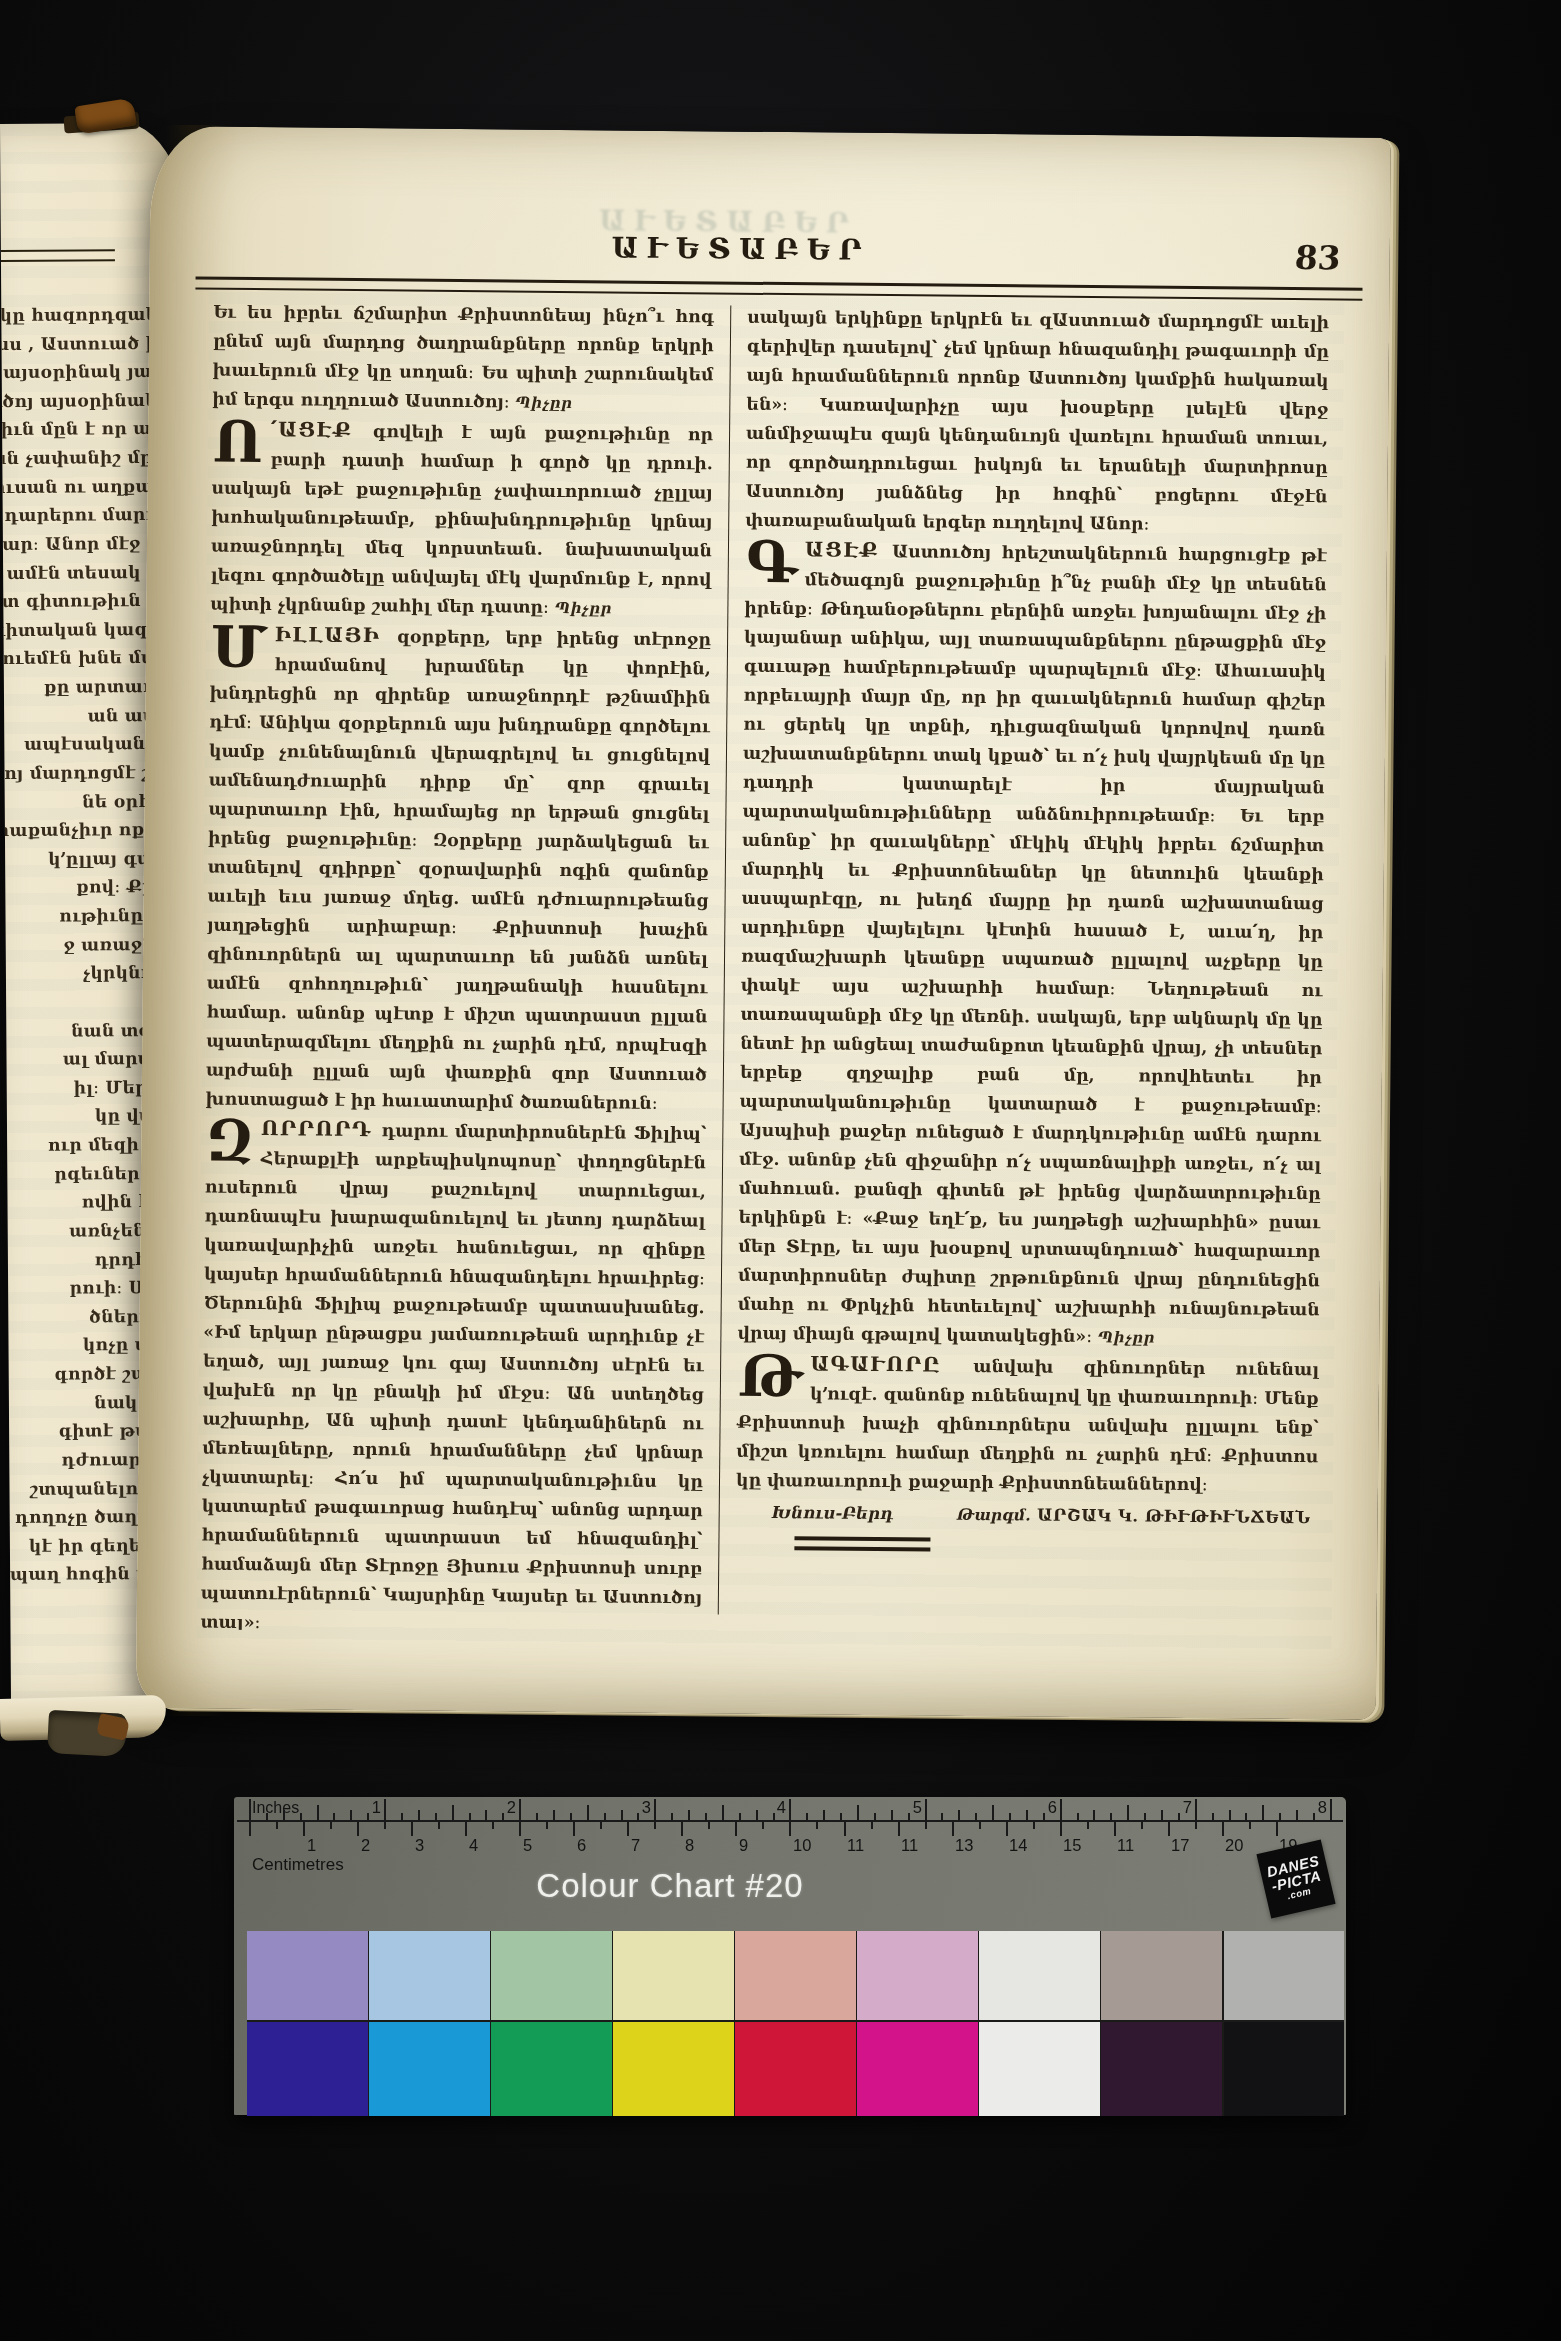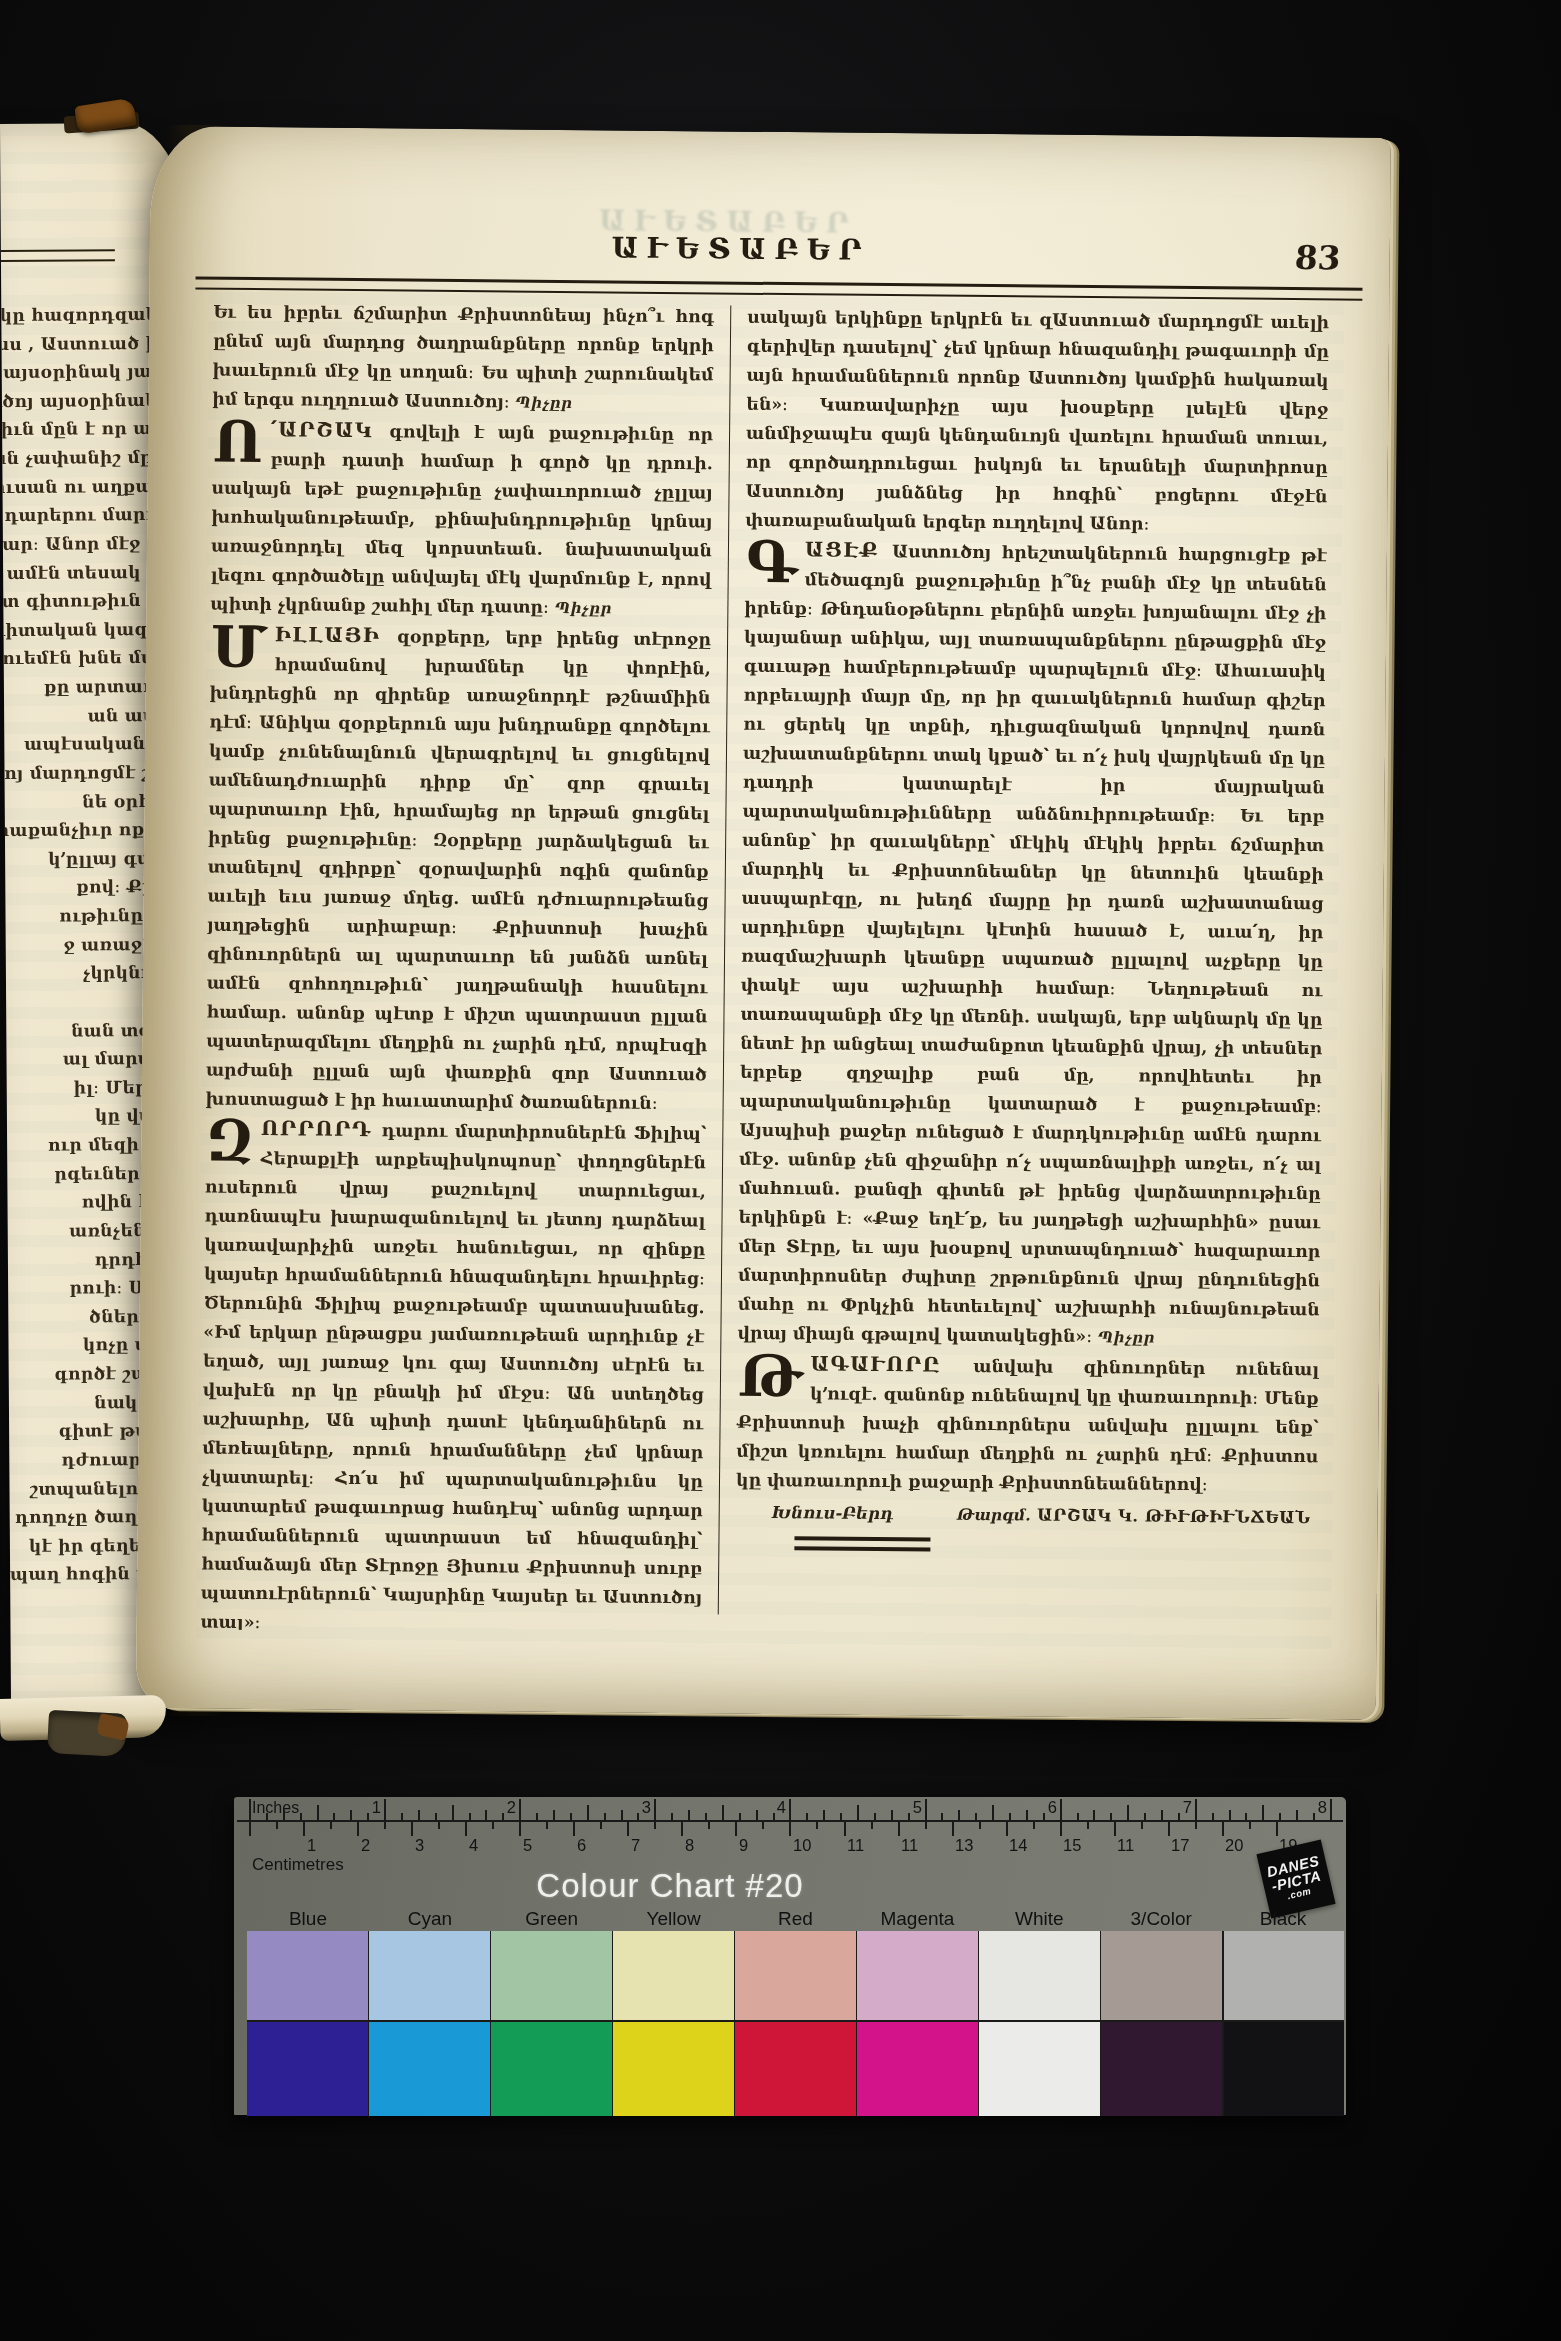--- a/index.html
+++ b/index.html
@@ -185,21 +185,21 @@
     <div class="rp-masthead-wrap">
       <div class="rp-masthead-ghost">ԱՒԵՏԱԲԵՐ</div>
       <div class="rp-masthead">ԱՒԵՏԱԲԵՐ</div>
       <div class="rp-pageno">83</div>
     </div>
     <div class="rp-rule"></div>
 
     <div class="rp-columns">
       <div class="col col-left">
           <p class="para">Եւ ես իբրեւ ճշմարիտ Քրիստոնեայ ինչո՞ւ հոգ ընեմ այն մարդոց ծաղրանքները որոնք երկրի խաւերուն մէջ կը սողան։ Ես պիտի շարունակեմ իմ երգս ուղղուած Աստուծոյ։<span class="cite"> Պիչըր</span></p>
-          <p class="para"><span class="dropcap">Ո</span><span class="lead">՛ԱՐՇԱԿ </span>գովելի է այն քաջութիւնը որ բարի դատի համար ի գործ կը դրուի. սակայն եթէ քաջութիւնը չափաւորուած չըլլայ խոհականութեամբ, քինախնդրութիւնը կրնայ առաջնորդել մեզ կորստեան. նախատական լեզու գործածելը անվայել մէկ վարմունք է, որով պիտի չկրնանք շահիլ մեր դատը։<span class="cite"> Պիչըր</span></p>
+          <p class="para"><span class="dropcap">Ո</span><span class="lead">՛ԱՑԷՔ </span>գովելի է այն քաջութիւնը որ բարի դատի համար ի գործ կը դրուի. սակայն եթէ քաջութիւնը չափաւորուած չըլլայ խոհականութեամբ, քինախնդրութիւնը կրնայ առաջնորդել մեզ կորստեան. նախատական լեզու գործածելը անվայել մէկ վարմունք է, որով պիտի չկրնանք շահիլ մեր դատը։<span class="cite"> Պիչըր</span></p>
           <p class="para"><span class="dropcap">Մ</span><span class="lead">ԻԼԼԱՅԻ </span>զօրքերը, երբ իրենց տէրոջը հրամանով խրամներ կը փորէին, խնդրեցին որ զիրենք առաջնորդէ թշնամիին դէմ։ Անիկա զօրքերուն այս խնդրանքը գործելու կամք չունենալնուն վերագրելով եւ ցուցնելով ամենադժուարին դիրք մը՝ զոր գրաւել պարտաւոր էին, հրամայեց որ երթան ցուցնել իրենց քաջութիւնը։ Զօրքերը յարձակեցան եւ տանելով զդիրքը՝ զօրավարին ոգին զանոնք աւելի եւս յառաջ մղեց. ամէն դժուարութեանց յաղթեցին արիաբար։ Քրիստոսի խաչին զինուորներն ալ պարտաւոր են յանձն առնել ամէն զոհողութիւն՝ յաղթանակի հասնելու համար. անոնք պէտք է միշտ պատրաստ ըլլան պատերազմելու մեղքին ու չարին դէմ, որպէսզի արժանի ըլլան այն փառքին զոր Աստուած խոստացած է իր հաւատարիմ ծառաներուն։</p>
           <p class="para"><span class="dropcap">Զ</span><span class="lead">ՈՐՐՈՐԴ </span>դարու մարտիրոսներէն Ֆիլիպ՝ Հերաքլէի արքեպիսկոպոսը՝ փողոցներէն ուսերուն վրայ քաշուելով տարուեցաւ, դառնապէս խարազանուելով եւ յետոյ դարձեալ կառավարիչին առջեւ հանուեցաւ, որ զինքը կայսեր հրամաններուն հնազանդելու հրաւիրեց։ Ծերունին Ֆիլիպ քաջութեամբ պատասխանեց. «Իմ երկար ընթացքս յամառութեան արդիւնք չէ եղած, այլ յառաջ կու գայ Աստուծոյ սէրէն եւ վախէն որ կը բնակի իմ մէջս։ Ան ստեղծեց աշխարհը, Ան պիտի դատէ կենդանիներն ու մեռեալները, որուն հրամանները չեմ կրնար չկատարել։ Հո՛ս իմ պարտականութիւնս կը կատարեմ թագաւորաց հանդէպ՝ անոնց արդար հրամաններուն պատրաստ եմ հնազանդիլ՝ համաձայն մեր Տէրոջը Յիսուս Քրիստոսի սուրբ պատուէրներուն՝ Կայսրինը Կայսեր եւ Աստուծոյ տալ»։</p>
         </div>
       <div class="col-divider"></div>
       <div class="col col-right">
         <div>
             <p class="para">սակայն երկինքը երկրէն եւ զԱստուած մարդոցմէ աւելի գերիվեր դասելով՝ չեմ կրնար հնազանդիլ թագաւորի մը այն հրամաններուն որոնք Աստուծոյ կամքին հակառակ են»։ Կառավարիչը այս խօսքերը լսելէն վերջ անմիջապէս զայն կենդանւոյն վառելու հրաման տուաւ, որ գործադրուեցաւ իսկոյն եւ երանելի մարտիրոսը Աստուծոյ յանձնեց իր հոգին՝ բոցերու մէջէն փառաբանական երգեր ուղղելով Անոր։</p>
             <p class="para"><span class="dropcap">Գ</span><span class="lead">ԱՑԷՔ </span>Աստուծոյ հրեշտակներուն հարցուցէք թէ մեծագոյն քաջութիւնը ի՞նչ բանի մէջ կը տեսնեն իրենք։ Թնդանօթներու բերնին առջեւ խոյանալու մէջ չի կայանար անիկա, այլ տառապանքներու ընթացքին մէջ գաւաթը համբերութեամբ պարպելուն մէջ։ Ահաւասիկ որբեւայրի մայր մը, որ իր զաւակներուն համար գիշեր ու ցերեկ կը տքնի, դիւցազնական կորովով դառն աշխատանքներու տակ կքած՝ եւ ո՛չ իսկ վայրկեան մը կը դադրի կատարելէ իր մայրական պարտականութիւնները անձնուիրութեամբ։ Եւ երբ անոնք՝ իր զաւակները՝ մէկիկ մէկիկ իբրեւ ճշմարիտ մարդիկ եւ Քրիստոնեաներ կը նետուին կեանքի ասպարէզը, ու խեղճ մայրը իր դառն աշխատանաց արդիւնքը վայելելու կէտին հասած է, աւա՛ղ, իր ռազմաշխարհ կեանքը սպառած ըլլալով աչքերը կը փակէ այս աշխարհի համար։ Նեղութեան ու տառապանքի մէջ կը մեռնի. սակայն, երբ ակնարկ մը կը նետէ իր անցեալ տաժանքոտ կեանքին վրայ, չի տեսներ երբեք զղջալիք բան մը, որովհետեւ իր պարտականութիւնը կատարած է քաջութեամբ։ Այսպիսի քաջեր ունեցած է մարդկութիւնը ամէն դարու մէջ. անոնք չեն զիջանիր ո՛չ սպառնալիքի առջեւ, ո՛չ ալ մահուան. քանզի գիտեն թէ իրենց վարձատրութիւնը երկինքն է։ «Քաջ եղէ՛ք, ես յաղթեցի աշխարհին» ըսաւ մեր Տէրը, եւ այս խօսքով սրտապնդուած՝ հազարաւոր մարտիրոսներ ժպիտը շրթունքնուն վրայ ընդունեցին մահը ու Փրկչին հետեւելով՝ աշխարհի ունայնութեան վրայ միայն գթալով կատակեցին»։<span class="cite"> Պիչըր</span></p>
             <p class="para"><span class="dropcap">Թ</span><span class="lead">ԱԳԱՒՈՐԸ </span>անվախ զինուորներ ունենալ կ՚ուզէ. զանոնք ունենալով կը փառաւորուի։ Մենք Քրիստոսի խաչի զինուորներս անվախ ըլլալու ենք՝ միշտ կռուելու համար մեղքին ու չարին դէմ։ Քրիստոս կը փառաւորուի քաջարի Քրիստոնեաններով։</p>
           </div>
@@ -356,31 +356,20 @@
           <div class="ruler-num" style="left: 991px; top: 39px;">20</div>
           <div class="ruler-num" style="left: 1045px; top: 39px;">19</div>
         </div>
     </div>
     <div class="chart-title">Colour Chart #20</div>
     <div class="logo">
       <span>DANES</span>
       <span>-PICTA</span>
       <span class="logo-com">.com</span>
     </div>
-    <div class="chart-labels">
-        <div class="chart-label">Blue</div>
-        <div class="chart-label">Cyan</div>
-        <div class="chart-label">Green</div>
-        <div class="chart-label">Yellow</div>
-        <div class="chart-label">Red</div>
-        <div class="chart-label">Magenta</div>
-        <div class="chart-label">White</div>
-        <div class="chart-label">3/Color</div>
-        <div class="chart-label">Black</div>
-      </div>
     <div class="swatch-grid">
         <div class="swatch-col">
           <div class="swatch tint" style="background: rgb(149, 138, 193);"></div>
           <div class="swatch solid" style="background: rgb(45, 32, 149);"></div>
         </div>
         <div class="swatch-col">
           <div class="swatch tint" style="background: rgb(166, 198, 226);"></div>
           <div class="swatch solid" style="background: rgb(25, 154, 214);"></div>
         </div>
         <div class="swatch-col">

